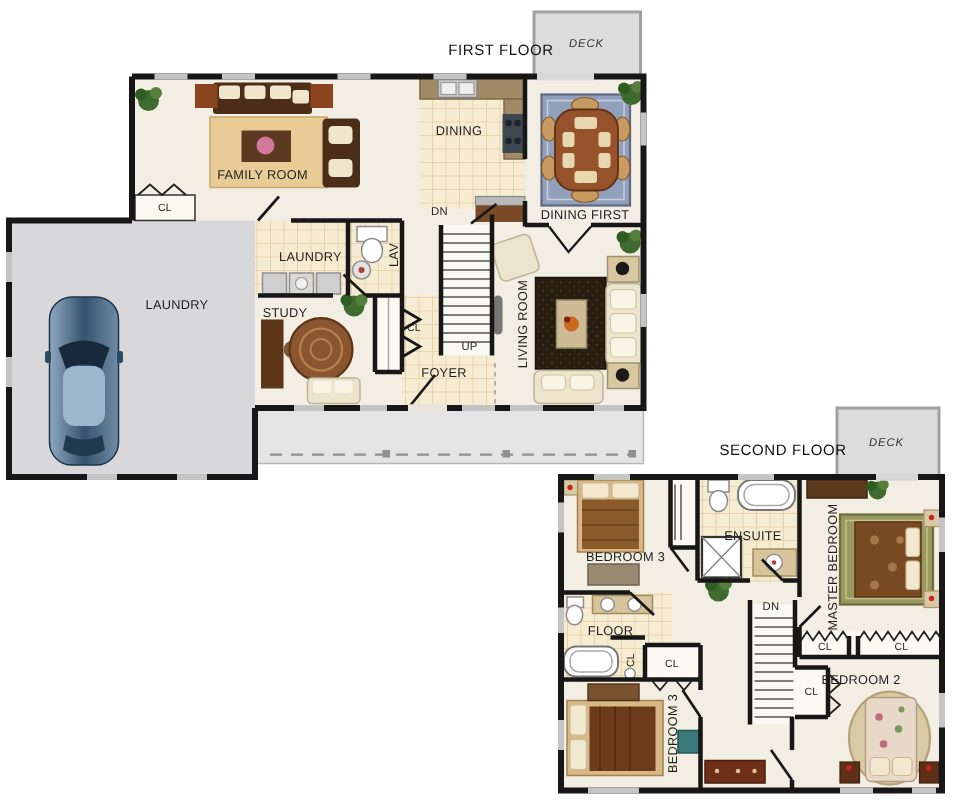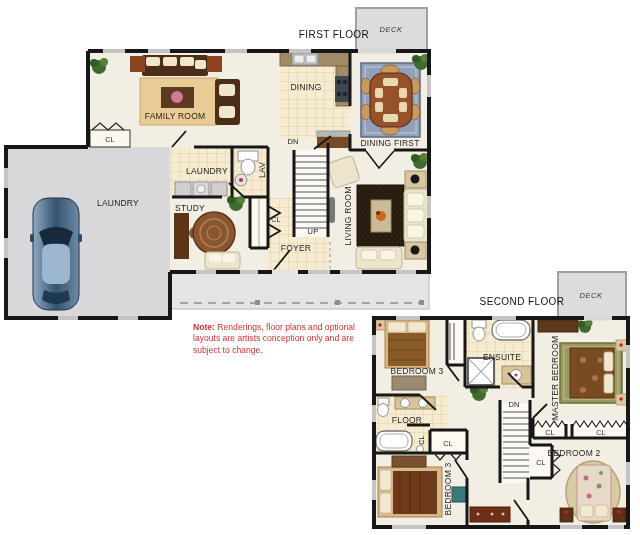--- a/index.html
+++ b/index.html
@@ -371,24 +371,20 @@
 <div class="lbl vlbl" style="left:262px;top:170px">LAV</div>
 <div class="lbl" style="left:190px;top:208px">STUDY</div>
 <div class="lbl" style="left:118px;top:203px">LAUNDRY</div>
 <div class="lbl vlbl" style="left:348px;top:216px">LIVING ROOM</div>
 <div class="lbl" style="left:296px;top:248px">FOYER</div>
 <div class="lbl mark" style="left:313px;top:231px">UP</div>
 <div class="lbl mark" style="left:293px;top:141px">DN</div>
 <div class="lbl small" style="left:110px;top:139px">CL</div>
 <div class="lbl small" style="left:276px;top:219px">CL</div>
 
-<div id="note-block">
-  <b>Note:</b>
-  <span>Renderings, floor plans and optional layouts are artists conception only and are subject to change.</span>
-</div>
 
 <div class="lbl floor-title" style="left:506px;top:301px">SECOND FLOOR</div>
 <div class="lbl deck-lbl" style="left:591px;top:295px">DECK</div>
 
 <div class="lbl" style="left:417px;top:371px">BEDROOM 3</div>
 <div class="lbl" style="left:502px;top:357px">ENSUITE</div>
 <div class="lbl vlbl" style="left:555px;top:378px">MASTER BEDROOM</div>
 <div class="lbl" style="left:407px;top:420px">FLOOR</div>
 <div class="lbl vlbl" style="left:448px;top:489px">BEDROOM 3</div>
 <div class="lbl" style="left:574px;top:453px">BEDROOM 2</div>

